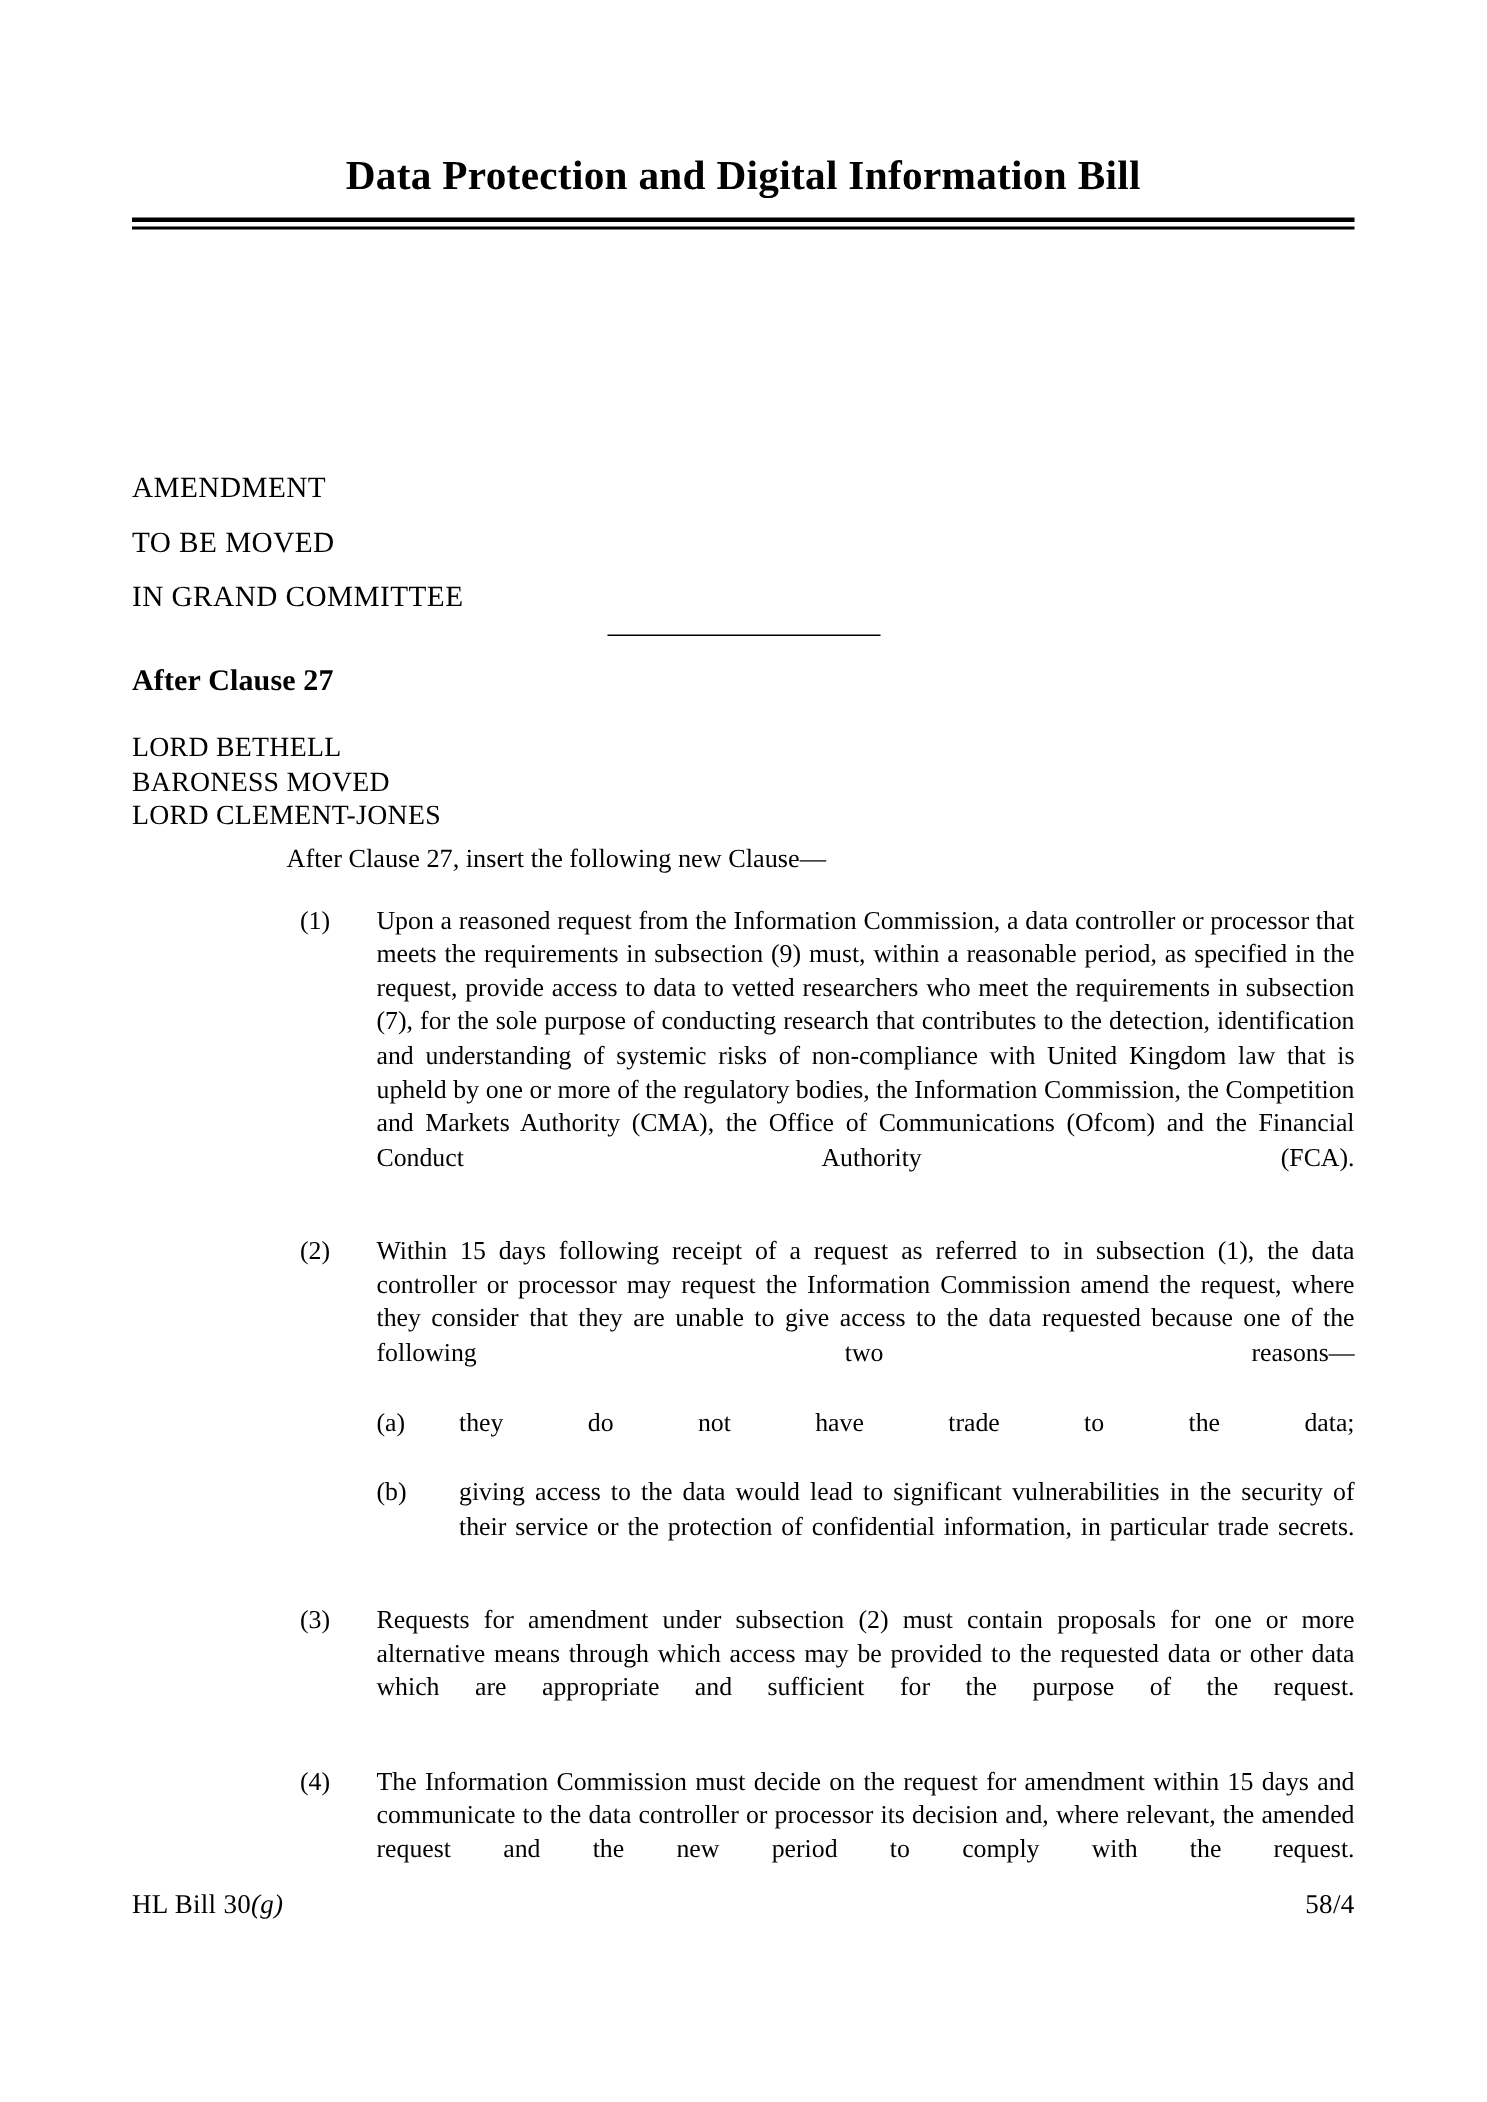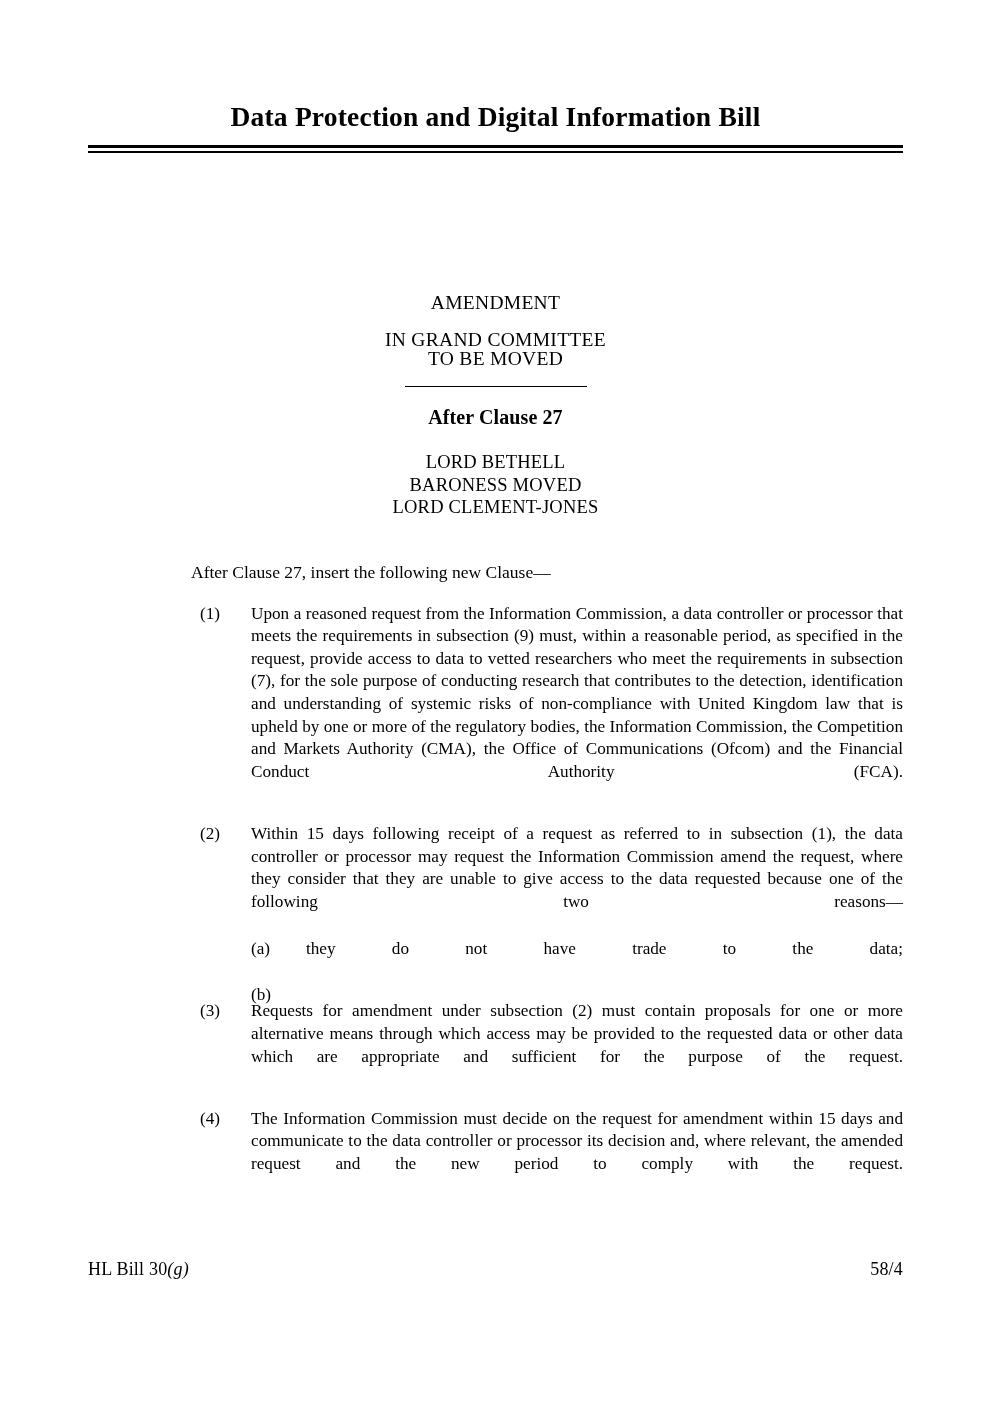--- a/index.html
+++ b/index.html
@@ -57,23 +57,23 @@
   .rule-thin {
     height: 1.6px;
     background: #000;
     width: 100%;
   }
 
   
   .head-block {
     position: absolute;
     left: 88px;
-    top: 292px;
-    width: 815px;
-    text-align: center;
+    top: 315px;
+    width: 815px;
+    text-align: left;
   }
 
   .head-line {
     font-size: 19.5px;
     line-height: 1.0;
     letter-spacing: 0.3px;
     margin: 0 0 17px 0;
   }
   .head-line.last { margin-bottom: 0; }
 
@@ -210,22 +210,22 @@
     <h1 class="doc-title">Data Protection and Digital Information Bill</h1>
     <div class="title-rules">
       <div class="rule-thick"></div>
       <div class="rule-gap"></div>
       <div class="rule-thin"></div>
     </div>
   </div>
 
   <div class="head-block">
     <div class="head-line">AMENDMENT</div>
+    <div class="head-line">TO BE MOVED</div>
     <div class="head-line last">IN GRAND COMMITTEE</div>
-    <div class="head-line">TO BE MOVED</div>
 
     <div class="short-rule-wrap">
       <div class="short-rule"></div>
     </div>
 
     <div class="clause-ref">After Clause 27</div>
 
     <div class="sponsors">
       <span class="sponsor">LORD BETHELL</span>
       <span class="sponsor">BARONESS MOVED</span>
@@ -247,20 +247,21 @@
       <span class="marker">(2)</span>
       <span class="subsec-text">Within 15 days following receipt of a request as referred to in subsection (1), the data controller or processor may request the Information Commission amend the request, where they consider that they are unable to give access to the data requested because one of the following two reasons—</span>
 
       <ul class="sublist">
         <li class="subitem">
           <span class="marker">(a)</span>
           <span class="subitem-text">they do not have trade to the data;</span>
         </li>
         <li class="subitem">
           <span class="marker">(b)</span>
+          <span class="subitem-text">giving access to the data would lead to significant vulnerabilities in the security of their service or the protection of confidential information, in particular trade secrets.</span>
         </li>
       </ul>
     </div>
 
     <div class="subsec">
       <span class="marker">(3)</span>
       <span class="subsec-text">Requests for amendment under subsection (2) must contain proposals for one or more alternative means through which access may be provided to the requested data or other data which are appropriate and sufficient for the purpose of the request.</span>
     </div>
 
     <div class="subsec">

